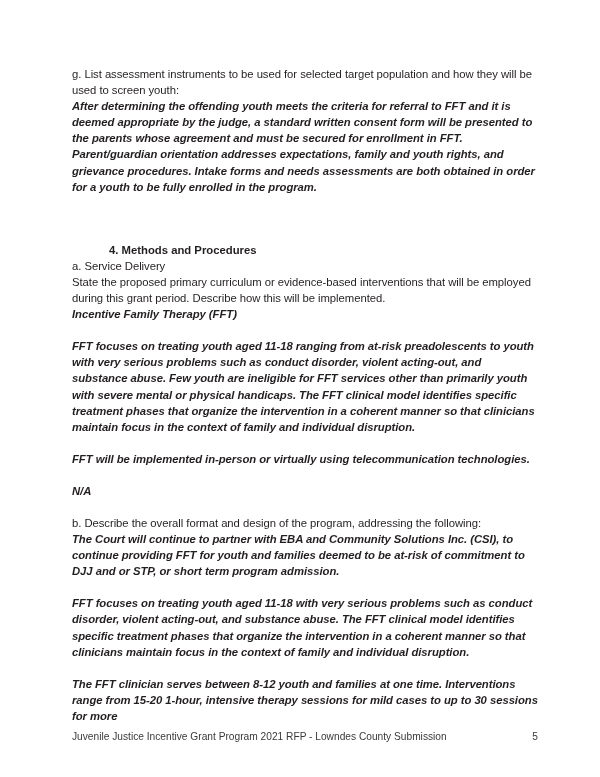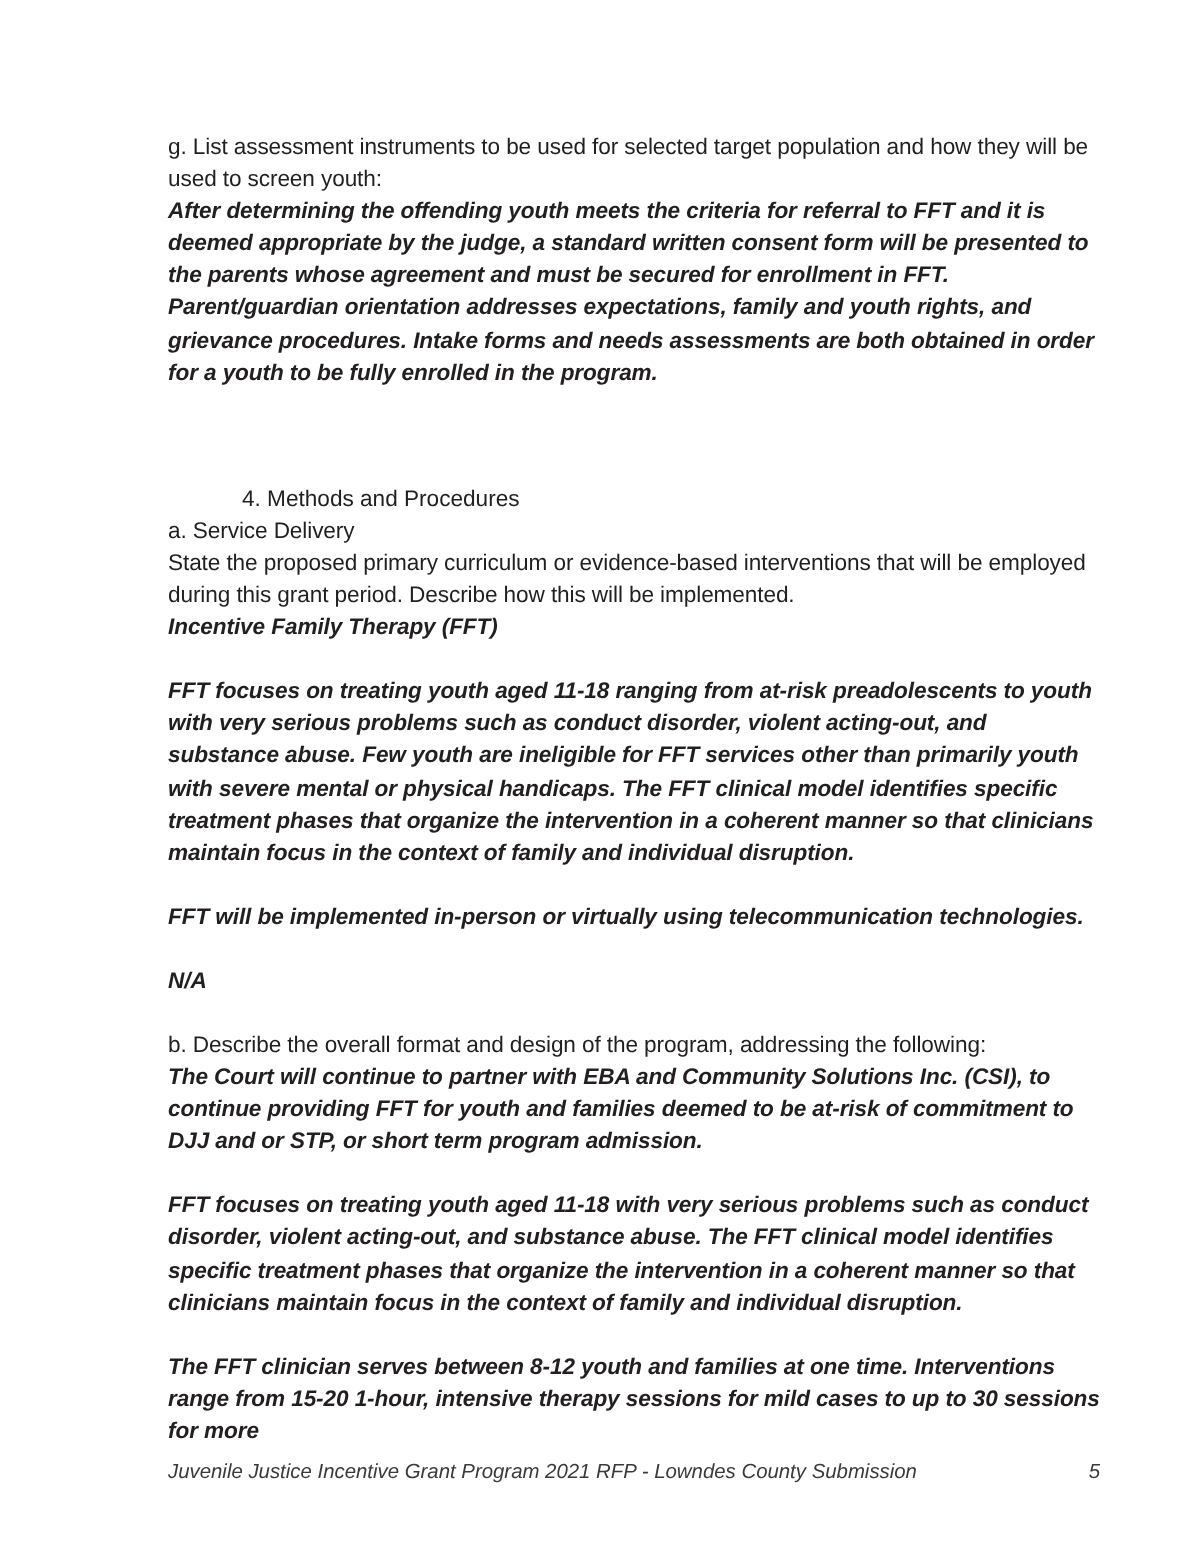--- a/index.html
+++ b/index.html
@@ -10,21 +10,21 @@
   body {
     width: 600px;
     height: 777px;
     position: relative;
     font-family: "Liberation Sans", sans-serif;
     color: #1a1a1a;
     overflow: hidden;
   }
   .page {
     position: absolute;
-    left: 16px; top: 0;
+    left: 4px; top: 0;
     width: 532px;
     height: 777px;
     background: #ffffff;
   }
   .content {
     position: absolute;
     left: 68px;
     top: 66px;
     width: 466px;
   }
@@ -39,33 +39,32 @@
   p.bold {
     font-weight: bold;
     font-style: italic;
   }
   .gap-sm { height: 16px; }
   .gap-lg { height: 47px; }
   .heading {
     margin: 0;
     font-size: 11.3px;
     line-height: 16.1px;
-    font-weight: normal;
+    font-weight: bold;
     color: #231f20;
     padding-left: 37px;
   }
   .footer {
     position: absolute;
     left: 68px;
     top: 730px;
     width: 466px;
     display: flex;
     justify-content: space-between;
     align-items: baseline;
-    font-style: italic;
   }
   .footer-text {
     font-size: 10.2px;
     color: #3a3a3a;
     line-height: 14px;
   }
   .footer-page {
     font-size: 10.2px;
     color: #3a3a3a;
     line-height: 14px;

